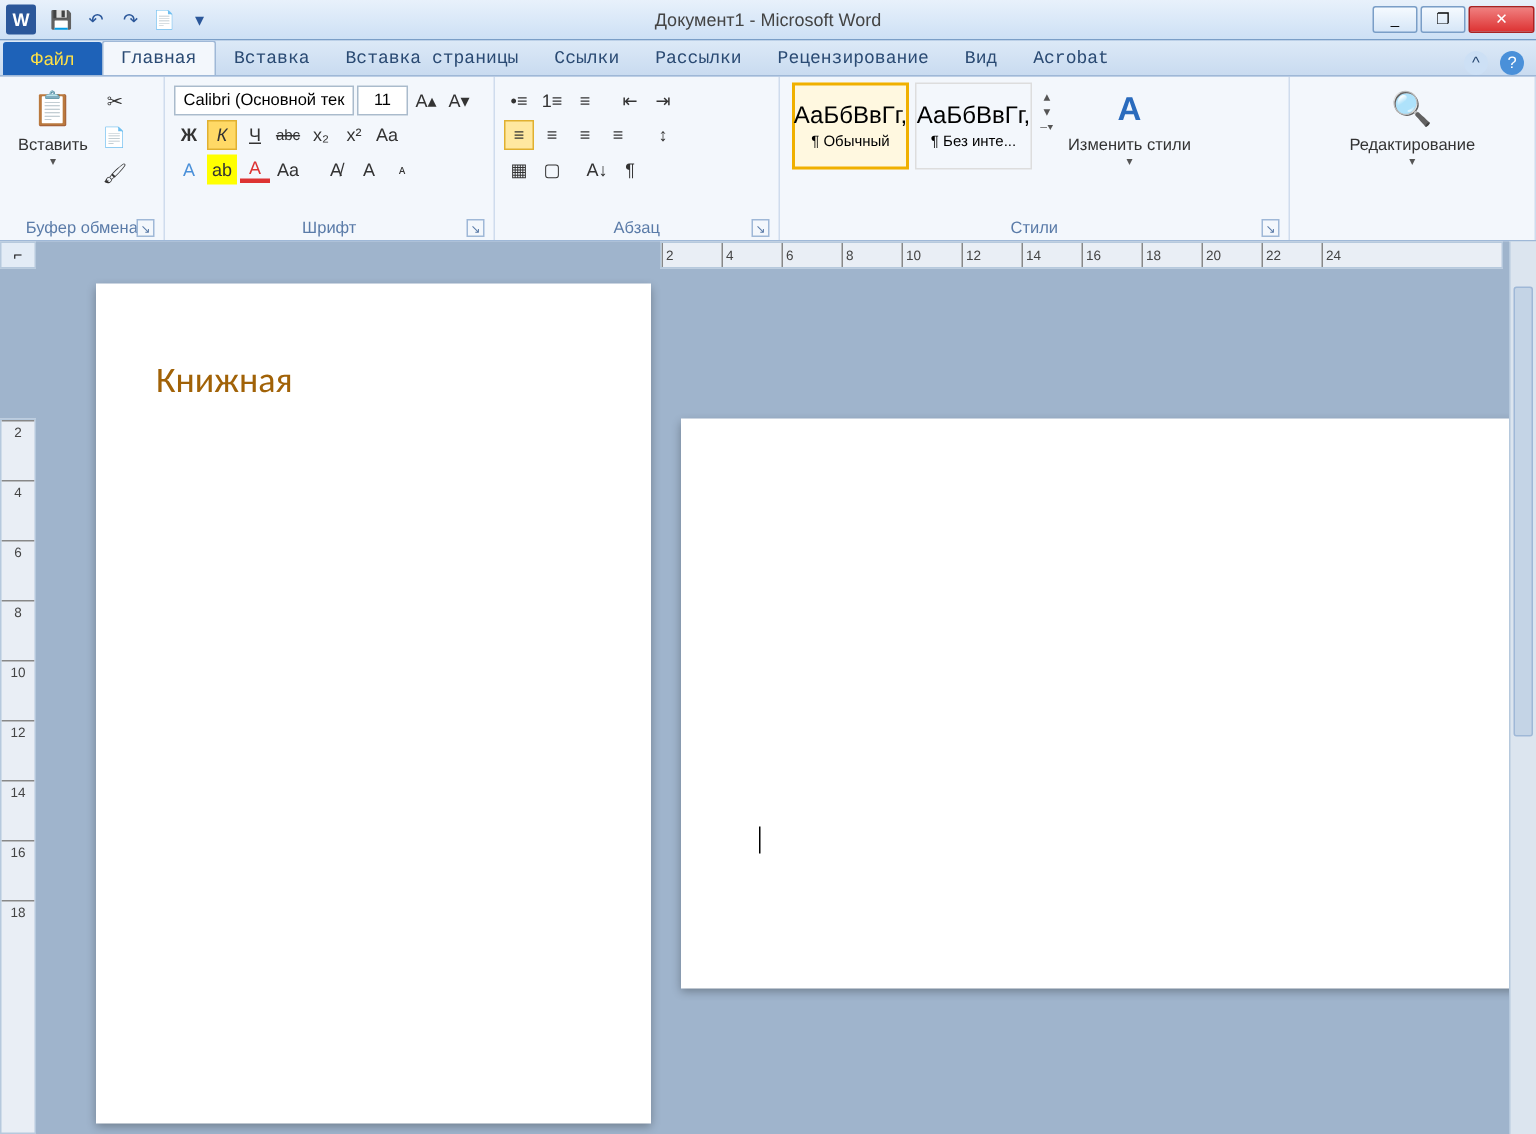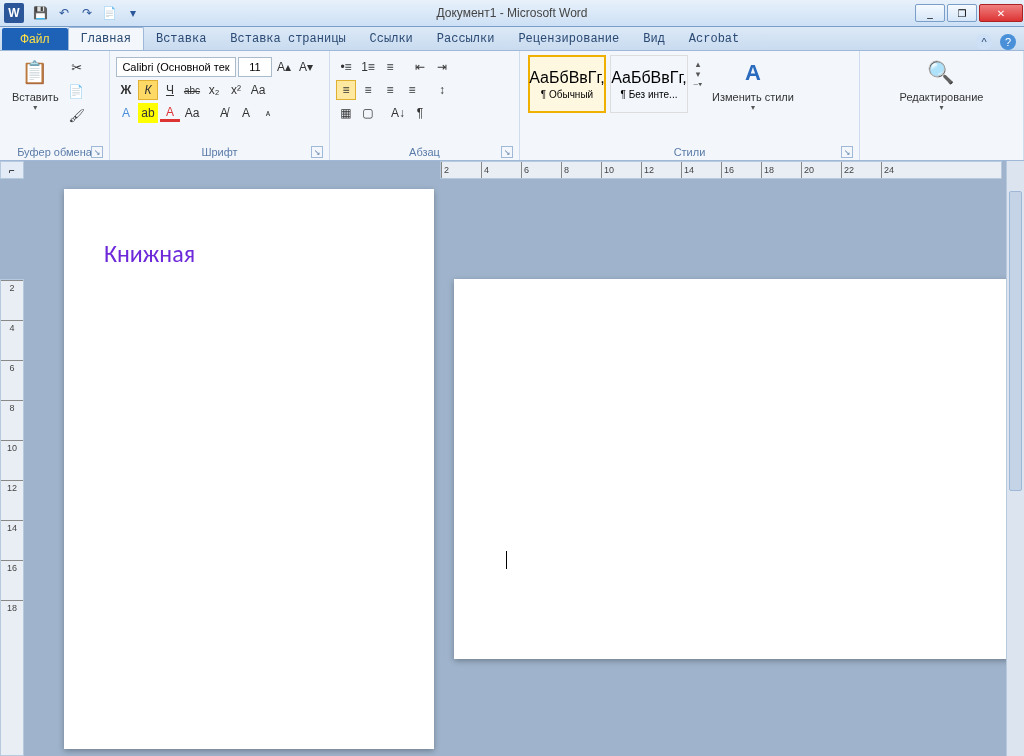--- a/index.html
+++ b/index.html
@@ -58,21 +58,21 @@
 .vruler { position: absolute; top: 118px; left: 0; width: 24px; bottom: 0; background: #e9eef5; border: 1px solid #b6c9dd; font-size: 9px; display: flex; flex-direction: column; overflow: hidden; }
 .vruler .tick { height: 40px; border-top: 1px solid #888; padding-top: 2px; color: #444; width: 100%; text-align: center; }
 .vscroll { position: absolute; top: 0; right: 0; width: 18px; bottom: 0; background: #dce5ef; border-left: 1px solid #b6c9dd; }
 .vscroll .thumb { position: absolute; top: 30px; height: 300px; left: 2px; right: 2px; background: #c4d4e6; border: 1px solid #9fb8d7; border-radius: 2px; cursor: pointer; }
 .right-tools { position: absolute; top: 0; right: 0; width: 18px; height: 18px; background: #e3ecf6; border: 1px solid #b6c9dd; font-size: 10px; display: flex; align-items: center; justify-content: center; cursor: pointer; }
 
 .canvas { position: absolute; top: 18px; left: 24px; right: 18px; bottom: 0; overflow: hidden; padding: 20px; }
 .page { background: white; box-shadow: 0 2px 6px rgba(0,0,0,.3); position: absolute; }
 .page1 { left: 40px; top: 10px; width: 370px; height: 560px; padding: 50px 40px; }
 .page2 { left: 430px; top: 100px; width: 560px; height: 380px; padding: 50px 40px; }
-.page h { font-size: 24px; font-family: Calibri, sans-serif; color: #6d28d9; }
+.page h { font-size: 24px; font-family: Calibri, sans-serif; color: #a16207; }
 .cursor { display: inline-block; width: 1px; height: 18px; background: black; vertical-align: middle; margin-left: 2px; }
 </style>
 </head>
 <body>
 
 <div class="titlebar">
   <div class="word-icon">W</div>
   <div class="qat">
     <div class="qbtn">💾</div>
     <div class="qbtn">↶</div>

